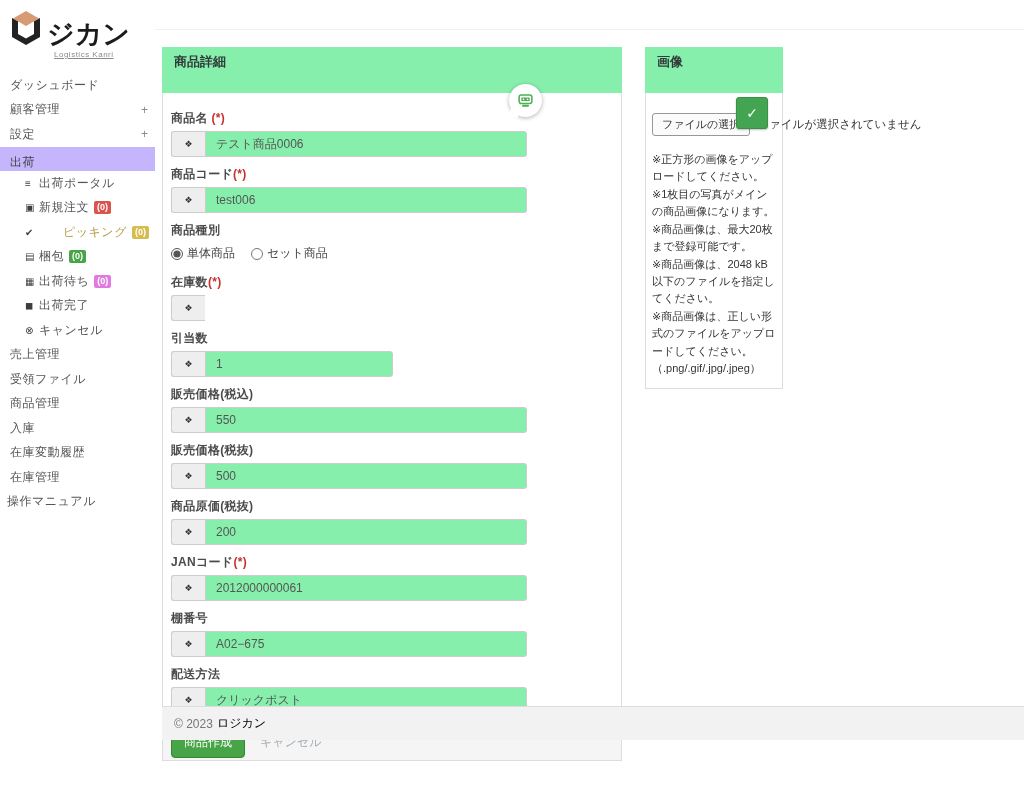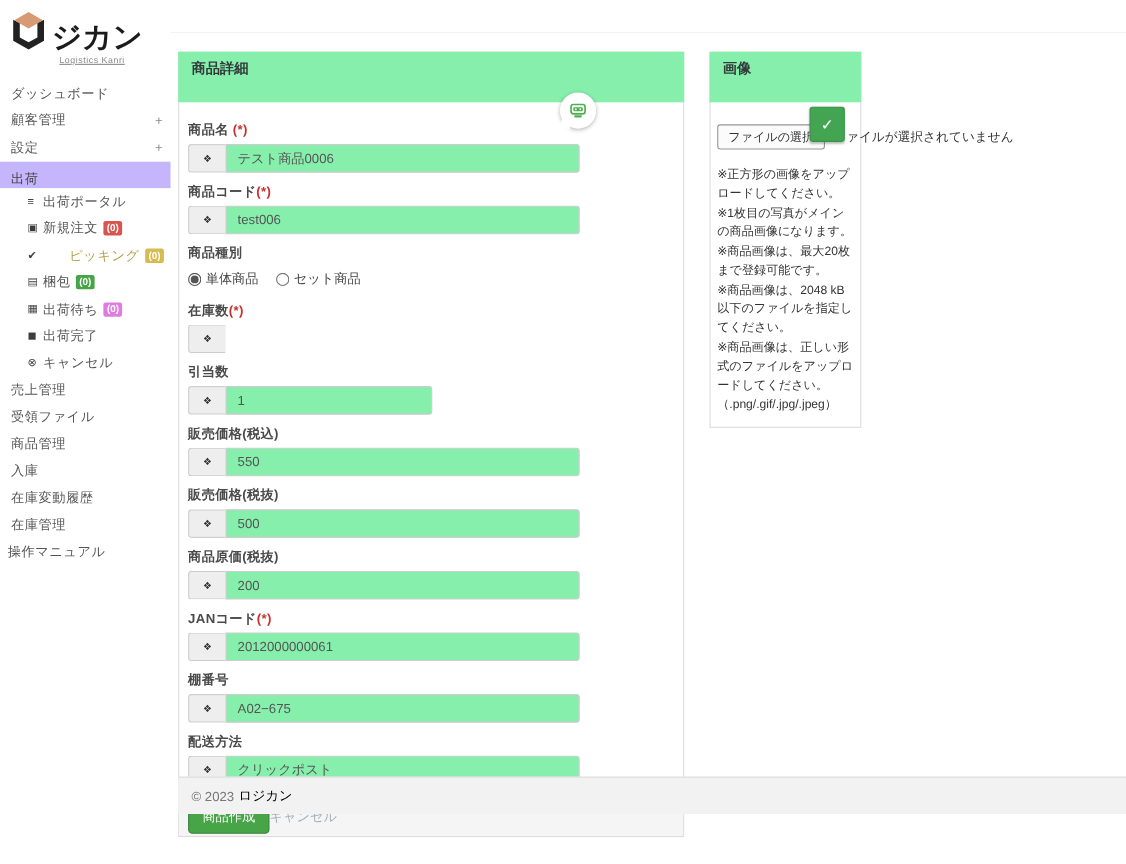--- a/index.html
+++ b/index.html
@@ -33,21 +33,21 @@
   .badge.pink   { background:#e07be0; }
 
   
   .topbar { position:absolute; left:155px; right:0; top:0; height:30px; background:#fff; border-bottom:1px solid #f1f1f1; }
 
   
   .panel { position:absolute; background:#fff; border:1px solid #ddd; }
   .panel-header { background:#86efac; height:46px; line-height:29px; padding:0 12px; font-size:13px; font-weight:bold; color:#323b3b; margin:-1px -1px 0 -1px; }
   .product-panel { left:162px; top:47px; width:460px; }
   .product-body { padding:17px 8px 0 8px; height:630px; overflow:hidden; }
-  .panel-footer { background:#f5f5f5; border-top:1px solid #ddd; height:37px; display:flex; align-items:center; padding:0 8px; }
+  .panel-footer { background:#f5f5f5; border-top:1px solid #ddd; height:37px; display:flex; align-items:center; gap:15px; padding:0 8px; }
 
   .field { margin-bottom:9px; }
   .field-label { display:block; font-size:12px; font-weight:bold; color:#4a4a4a; margin-bottom:4px; letter-spacing:0.3px; }
   .req { color:#c9302c; }
   .input-group { display:flex; height:26px; width:356px; }
   .input-group.narrow { width:222px; }
   .addon { width:34px; flex:0 0 34px; background:#eee; border:1px solid #ccc; border-right:none; border-radius:3px 0 0 3px; display:flex; align-items:center; justify-content:center; font-size:9px; color:#333; }
   .input-group input { flex:1; min-width:0; border:1px solid #ccc; border-radius:0 3px 3px 0; padding:0 10px; font-size:12px; color:#555; font-family:inherit; outline:none; background:#86efac; }
   .radio-row { display:flex; gap:16px; align-items:center; font-size:12px; color:#444; padding:2px 0 3px 0; }
   .radio-row label { display:flex; align-items:center; gap:4px; cursor:pointer; }

